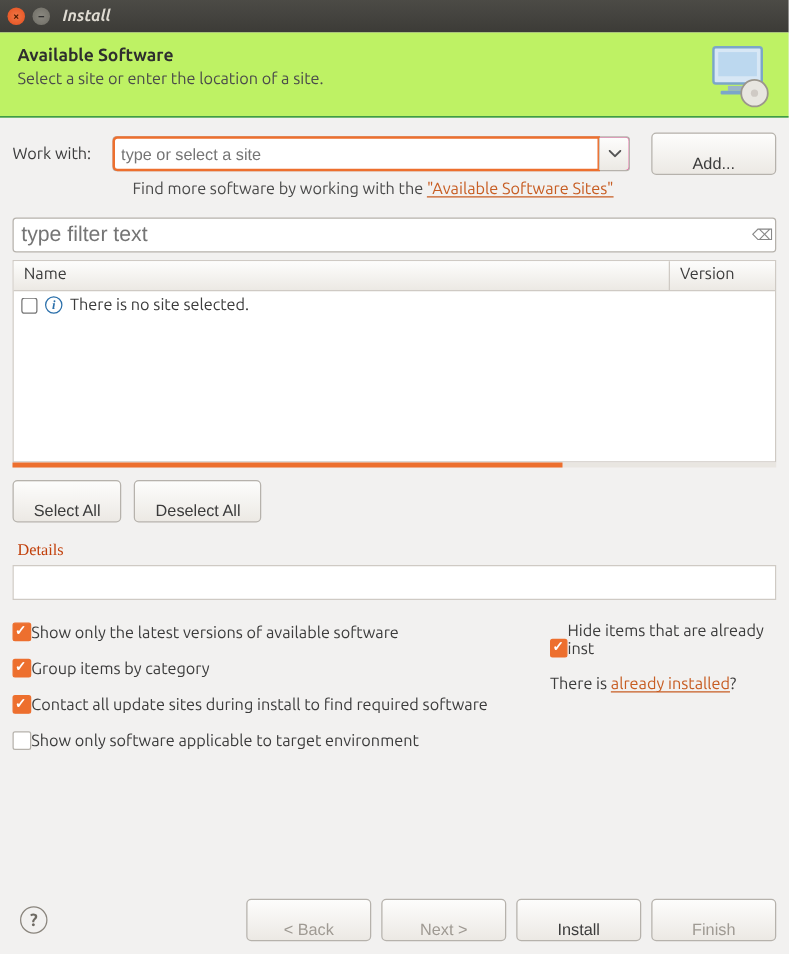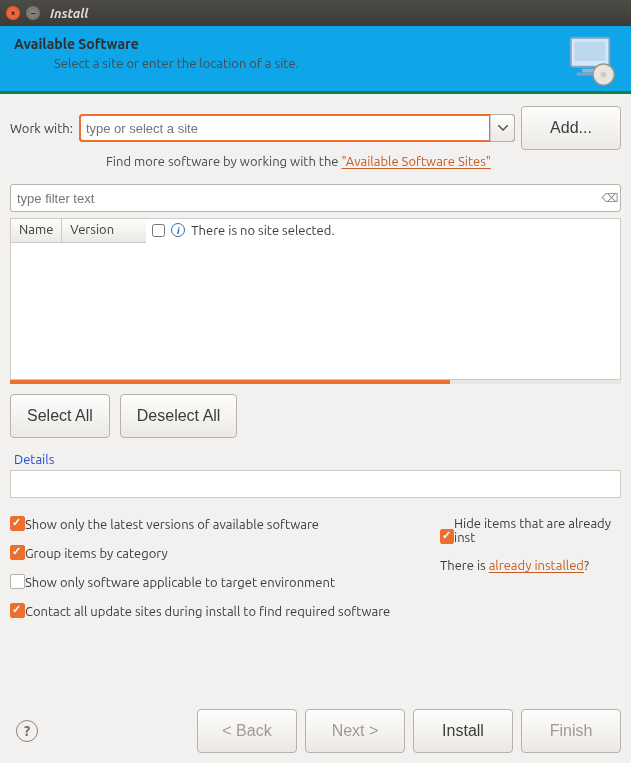--- a/index.html
+++ b/index.html
@@ -23,91 +23,91 @@
 .tb-btn {
   width: 14px; height: 14px; border-radius: 50%;
   display: flex; align-items: center; justify-content: center;
   font-size: 9px; font-weight: bold;
 }
 .tb-close { background: radial-gradient(#f07746,#e64e1d); color:#4a1a00; }
 .tb-min { background: radial-gradient(#8a8880,#6f6d65); color:#2a2a2a; }
 .tb-title { color:#dfdbd2; font-weight:bold; font-size:13px; margin-left:4px;font-style:italic; }
 
 .banner {
-  background:#0ea5e9;
-  border-bottom:3px solid #15803d;
+  background:#bef264;
+  border-bottom:1px solid #15803d;
   padding:10px 14px 12px 14px;
   position:relative;
   min-height:68px;
 }
 .banner h2 { font-size:14px; font-weight:bold; color:#2e2e2e; margin-bottom:4px;}
-.banner p { font-size:13px; color:#4b4b4b;margin-left:40px; }
+.banner p { font-size:13px; color:#4b4b4b; }
 .banner-img {
   position:absolute; right:10px; top:6px; width:58px; height:58px;
 }
 
 .content { padding:12px 10px 0 10px; }
 
-.row-work { display:flex; align-items:center; gap:6px; margin-bottom:4px;}
+.row-work { display:flex; align-items:center; gap:17px; margin-bottom:4px;}
 .row-work label { position:relative; }
 .combo {
   flex:1; display:flex; border:1px solid #b6b2ac; border-radius:3px; background:#ec4899;
   height:28px;
 }
 .combo input {
   flex:1; border:none; outline:2px solid #ed6f2e; outline-offset:-1px;
   padding:0 6px; font-size:13px; color:#9a958d; background:#fff;
   border-radius:3px 0 0 3px;
 }
 .combo .chev {
   width:24px; border-left:1px solid #cfcac4;
   display:flex;align-items:center;justify-content:center;
   background:linear-gradient(#fdfdfc,#ece9e4);
   border-radius:0 3px 3px 0;
 }
 .btn {
   background:linear-gradient(#fdfdfc,#ece9e4);
   border:1px solid #b6b2ac; border-radius:4px;
-  height:44px; padding:4px 16px; font-size:16px; color:#3c3c3c;
+  height:28px; padding:16px 16px; font-size:13px; color:#3c3c3c;
   cursor:pointer;
 }
 .btn:disabled { color:#9f9a93; }
 .btn-wide{ min-width:100px; }
 
 .find-more { font-size:13px; color:#4b4b4b; margin:4px 0 16px 96px;}
 a.orange { color:#c75d23; text-decoration:underline; text-underline-offset:2px;}
 
 .filter {
   display:flex; align-items:center;
   border:1px solid #b6b2ac; border-radius:3px; background:#fff;
   height:28px; margin-bottom:6px;
 }
-.filter input { flex:1; border:none; outline:none; padding:0 6px; font-size:13px; color:#6d28d9; background:transparent;}
+.filter input { flex:1; border:none; outline:none; padding:0 6px; font-size:17px; color:#6d28d9; background:transparent;}
 .clear-x { width:20px; color:#888; font-size:12px; text-align:center; cursor:pointer;}
 
 .table {
   border:1px solid #cfcac4; background:#fff; height:162px;
-  display:flex; flex-direction:row;
+  display:flex; flex-direction:column;
 }
 .thead { display:flex; background:linear-gradient(#fdfdfc,#ece9e4); border-bottom:1px solid #cfcac4; height:24px; font-size:13px;}
 .th { padding:3px 8px; border-right:1px solid #cfcac4;}
 .th-name{ flex:1; }
 .th-ver{ width:84px; border-right:none;}
 .tbody { flex:1; overflow:auto; }
 .trow { display:flex; align-items:center; padding:4px 6px; gap:6px; font-size:13px;}
 .info-i {
   width:14px;height:14px;border-radius:50%;border:1.5px solid #2a6faa;color:#2a6faa;
   display:flex;align-items:center;justify-content:center;font-size:10px;font-weight:bold;font-style:italic;font-family:serif;
 }
 .progress-bar { height:4px; background:#ed6f2e; width:72%; }
 .progress-track{ height:4px; background:#e9e6e1; margin-bottom:10px;}
 
 .sel-btns { display:flex; gap:10px; margin-bottom:14px;}
 
-.details-lbl { font-size:13px; color:#1d4ed8; margin:0 0 4px 4px;}
+.details-lbl { font-size:13px; color:#c2410c; margin:0 0 4px 4px;font-family:Liberation Serif, serif;}
 .details-box { height:28px; background:#fff; border:1px solid #cfcac4; margin-bottom:18px;}
 
 .options { display:flex; gap:30px;}
 .opt-col-left { flex:0 0 400px; display:flex; flex-direction:column; gap:14px;}
 .opt-col-right { flex:1; display:flex; flex-direction:column; gap:14px;}
 .chk { display:flex; align-items:flex-end; gap:0; font-size:13px; color:#3c3c3c;}
 .chk input[type=checkbox]{
   width:15px;height:15px;appearance:none;border:1px solid #b6b2ac;border-radius:2px;background:#fff;cursor:pointer;position:relative;
 }
 .chk input[type=checkbox]:checked{ background:#ed6f2e; border-color:#ed6f2e;}
@@ -205,26 +205,26 @@
     <div class="opt-col-left">
       <label class="chk">
         <input type="checkbox" checked="" style="">
         <span>Show only the latest versions of available software</span>
       </label>
       <label class="chk">
         <input type="checkbox" checked="" style="">
         <span>Group items by category</span>
       </label>
       <label class="chk">
+        <input type="checkbox" checked="" style="">
+        <span>Contact all update sites during install to find required software</span>
+      </label>
+      <label class="chk">
         <input type="checkbox" style="">
         <span>Show only software applicable to target environment</span>
-      </label>
-      <label class="chk">
-        <input type="checkbox" checked="" style="">
-        <span>Contact all update sites during install to find required software</span>
       </label>
     </div>
     <div class="opt-col-right">
       <label class="chk">
         <input type="checkbox" checked="" style="">
         <span>Hide items that are already inst</span>
       </label>
       <div style="font-size:13px;">
         <span>There is </span><a class="orange" href="#">already installed</a><span>?</span>
       </div>

